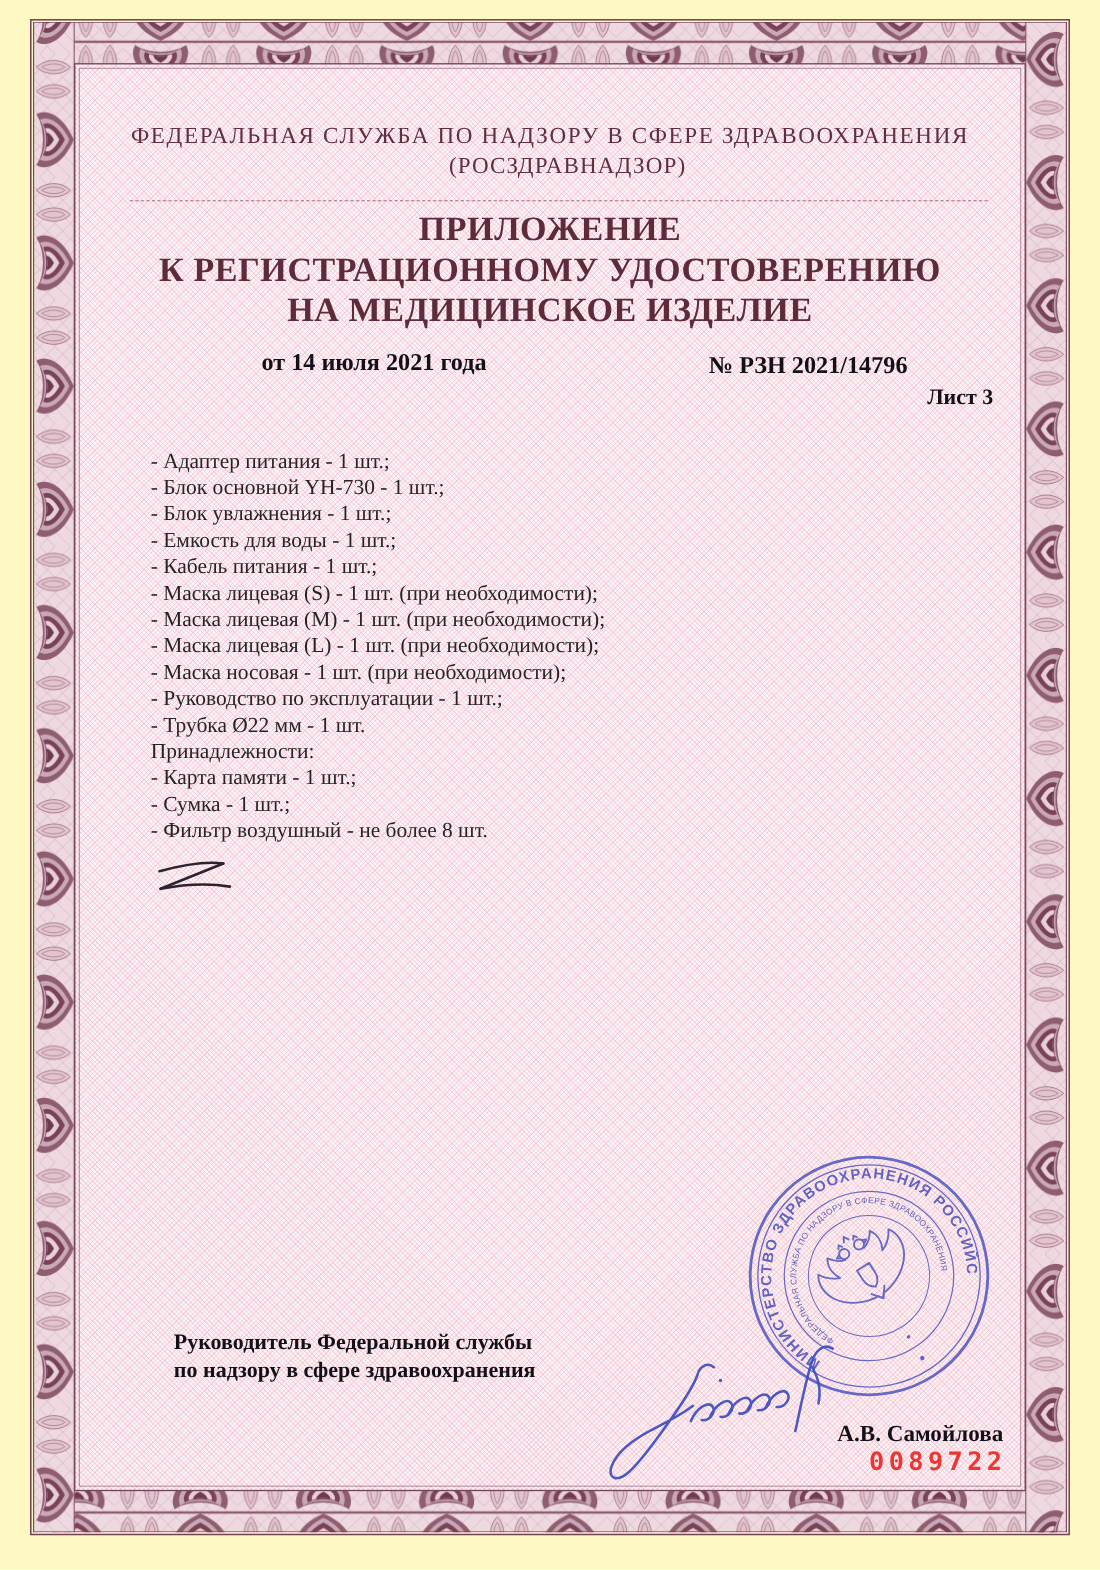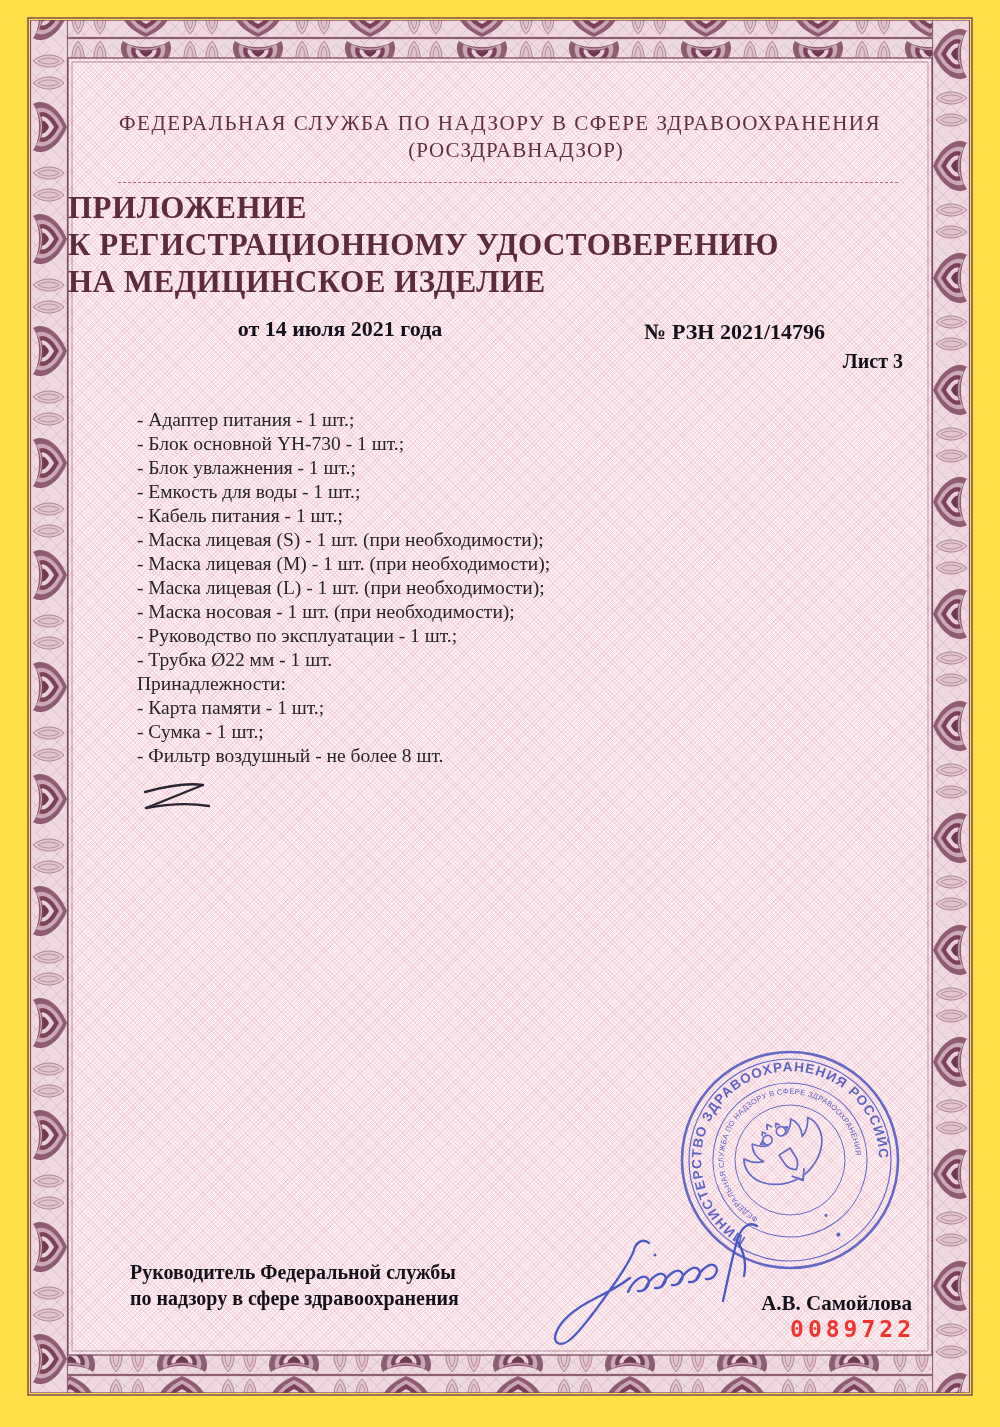--- a/index.html
+++ b/index.html
@@ -1,18 +1,18 @@
 <!DOCTYPE html>
 <html><head>
 <meta charset="utf-8">
 <style>
   html,body{margin:0;padding:0;background:#ffffff;}
   .page{
     position:relative;width:1000px;height:1427px;margin:0 auto;
-    background:#fde047;overflow:hidden;
+    background:#fef9c3;overflow:hidden;
     font-family:"Liberation Serif",serif;
   }
   
   .paper{
     position:absolute;left:68px;top:58px;width:864px;height:1297px;
     background-color:#fcf1f4;
     background-image:
       repeating-linear-gradient(45deg, rgba(235,160,182,.30) 0 1px, rgba(0,0,0,0) 1px 3px),
       repeating-linear-gradient(-45deg, rgba(235,160,182,.30) 0 1px, rgba(0,0,0,0) 1px 3px);
   }
@@ -20,35 +20,35 @@
   .stamp-svg{position:absolute;left:658px;top:1028px;}
   .sig-svg{position:absolute;left:540px;top:1200px;}
   .zmark-svg{position:absolute;left:133px;top:780px;}
 
   .org-line{position:absolute;left:68px;right:68px;text-align:center;
     color:#5e3040;font-size:21px;letter-spacing:1.5px;white-space:nowrap;}
   .org-line.l1{top:111px;}
   .org-line.l2{top:138px;letter-spacing:1px;margin-left:32px;}
   .divider{position:absolute;left:118px;top:182px;width:780px;height:0;
     border-top:1.5px dashed #a66c80;}
-  .doc-title{position:absolute;left:68px;right:68px;top:189px;
+  .doc-title{position:absolute;left:68px;right:68px;top:189px;text-align:center;
     color:#5d2b3a;font-weight:bold;font-size:31px;line-height:37px;letter-spacing:.5px;}
   .date-label{position:absolute;left:150px;top:316px;width:380px;text-align:center;
     color:#14101a;font-weight:bold;font-size:22px;}
   .number-label{position:absolute;left:525px;top:319px;width:300px;text-align:right;
     color:#14101a;font-weight:bold;font-size:22px;}
   .sheet-label{position:absolute;right:97px;top:350px;
     color:#14101a;font-weight:bold;font-size:20px;margin-left:34px;}
 
   .bodytext{position:absolute;left:137px;top:408px;width:760px;
     color:#272229;font-size:19.5px;line-height:24px;}
   .list-line{white-space:nowrap;}
 
-  .signer-title{position:absolute;left:130px;top:1259px;
-    color:#14101a;font-weight:bold;font-size:20px;line-height:26px;}
+  .signer-title{position:absolute;left:130px;top:1207px;
+    color:#14101a;font-weight:bold;font-size:20px;line-height:26px;padding-left:28px;}
   .signer-name{position:absolute;right:88px;top:1291px;
     color:#14101a;font-weight:bold;font-size:21px;}
   .serial{position:absolute;right:85px;top:1316px;
     color:#ee3530;font-family:"DejaVu Sans Mono",monospace;
     font-size:23px;letter-spacing:4px;font-weight:bold;}
 </style>
 </head>
 <body>
 
 <div class="page">

